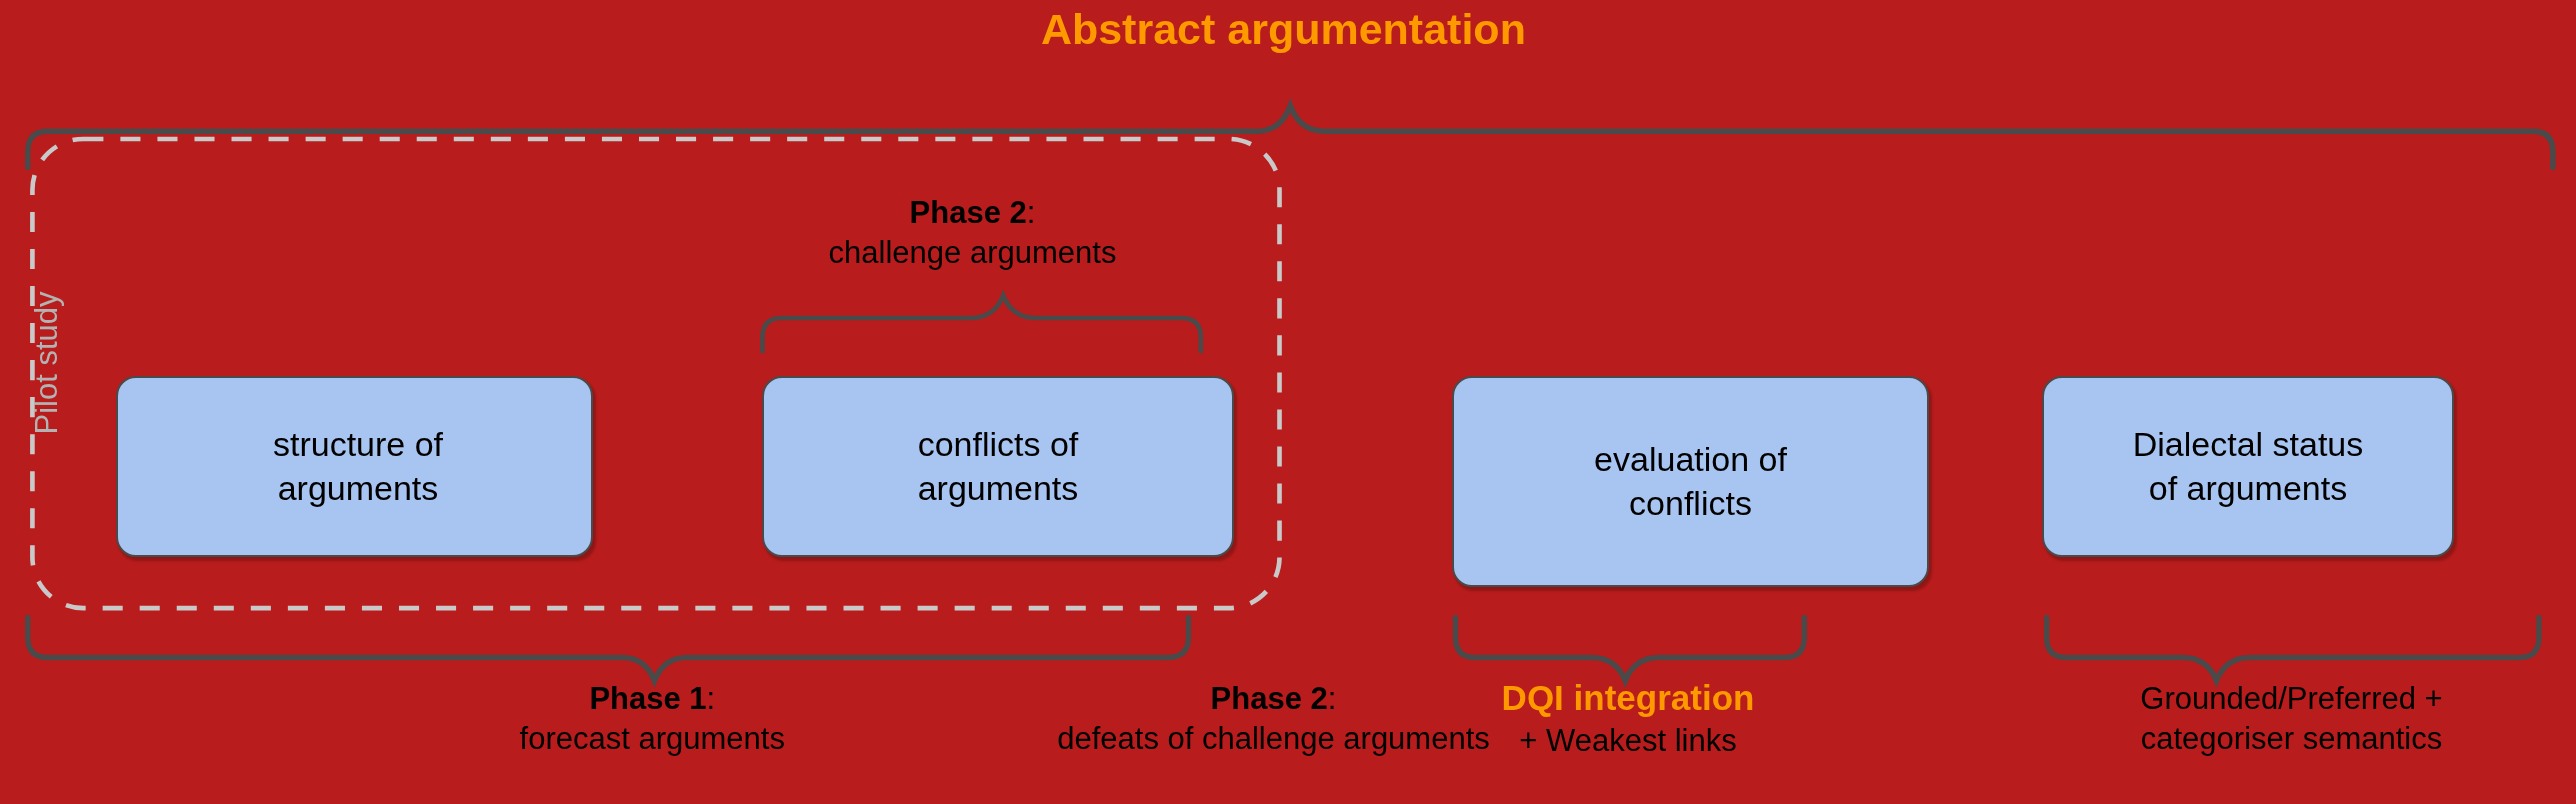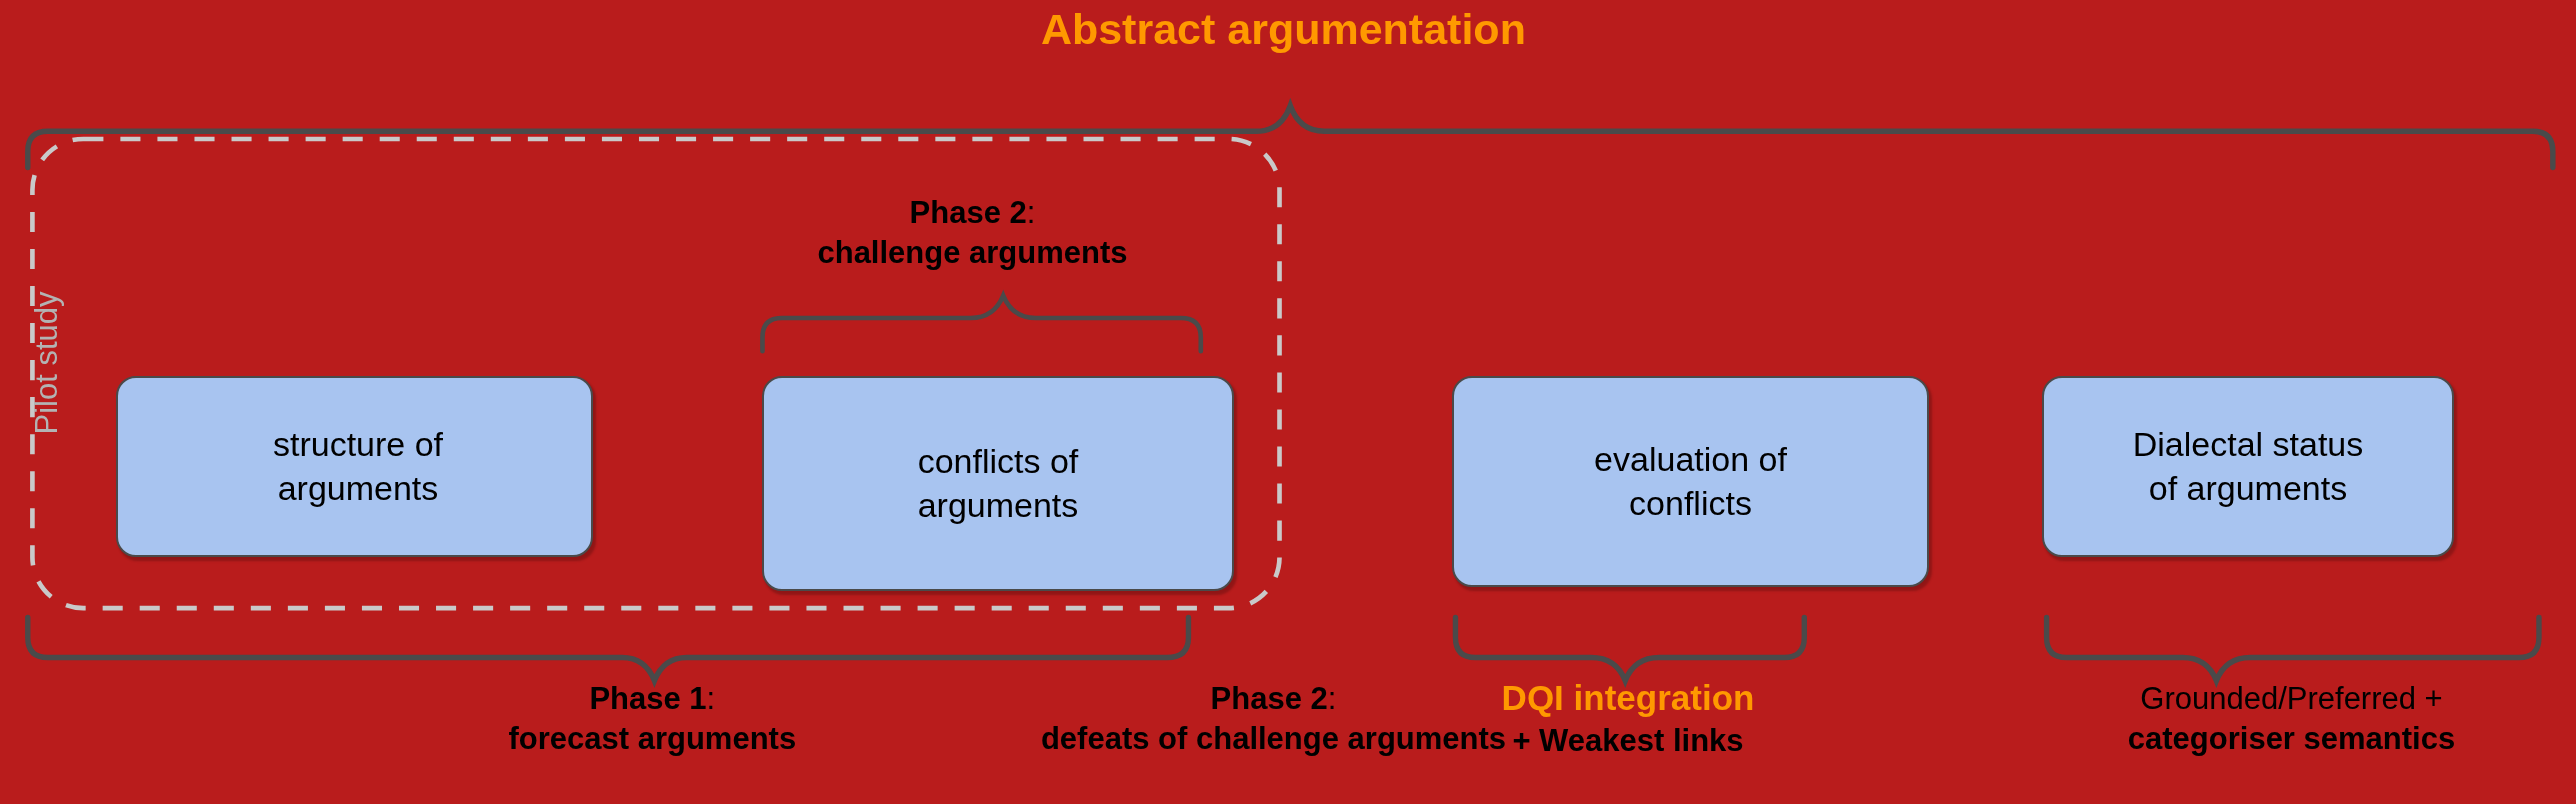--- a/index.html
+++ b/index.html
@@ -80,21 +80,21 @@
 
   
   .caption {
     position: absolute;
     text-align: center;
     font-size: 31px;
     line-height: 1.3;
     color: #000000;
   }
   .caption .l1 { display: block; }
-  .caption .l2 { display: block; font-weight: bold; }
+  .caption .l2 { display: block; }
   .strong { font-weight: bold; }
   .accent {
     color: #ff9900;
     font-weight: bold;
     font-size: 35px;
   }
 
   
   #phase2-caption {
     left: 718px;
@@ -173,21 +173,21 @@
 
   <div class="pilot-study">Pilot study</div>
 
   <div class="box" id="box-1" style="left:116px; top:376px; width:477px; height:181px;padding-left:7px;">
     <div>
       <span>structure of</span>
       <span>arguments</span>
     </div>
   </div>
 
-  <div class="box" id="box-2" style="left:762px; top:376px; width:472px; height:215px;">
+  <div class="box" id="box-2" style="left:762px; top:376px; width:472px; height:181px;">
     <div>
       <span>conflicts of</span>
       <span>arguments</span>
     </div>
   </div>
 
   <div class="box" id="box-3" style="left:1452px; top:376px; width:477px; height:211px;">
     <div>
       <span>evaluation of</span>
       <span>conflicts</span>

